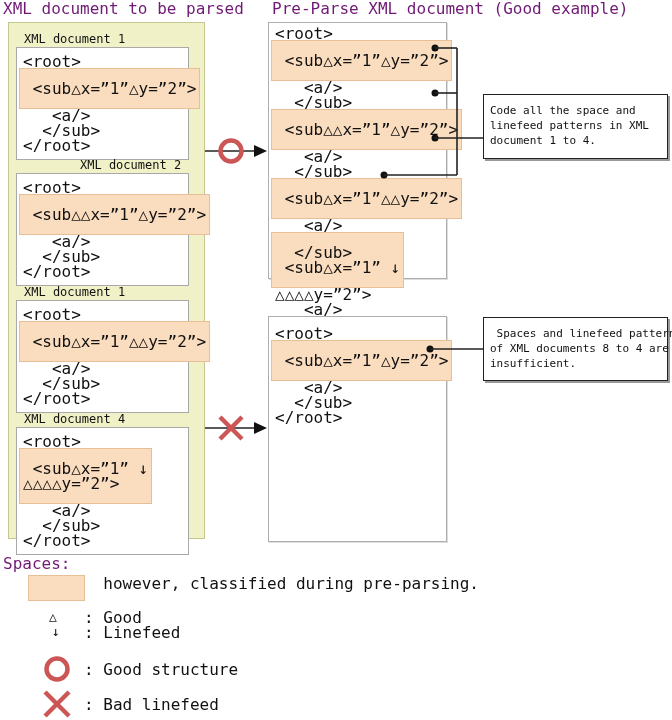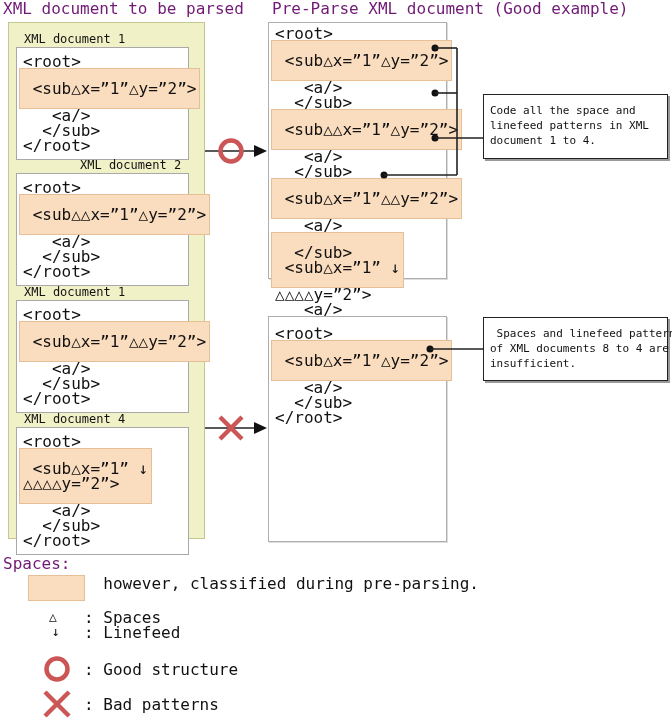--- a/index.html
+++ b/index.html
@@ -138,29 +138,29 @@
   </svg>
 
   <div class="title" style="left:3px;top:556px;">Spaces:</div>
 
   <div class="swatch" style="left:28px;top:575px;"></div>
   <div class="lgtext" style="left:84px;top:576px;">
     <div class="ln">  however, classified during pre-parsing.</div>
   </div>
 
   <div class="sym" style="left:49px;top:609px;">△</div>
-  <div class="ln abs" style="left:84px;top:610px;">: Spaces</div>
+  <div class="ln abs" style="left:84px;top:610px;">: Good</div>
 
   <div class="sym" style="left:52px;top:624px;">↓</div>
   <div class="ln abs" style="left:84px;top:625px;">: Linefeed</div>
 
   <svg class="abs" style="left:42px;top:654px;" width="30" height="30" viewBox="0 0 30 30">
     <circle cx="15" cy="15" r="10.5" class="redstroke"></circle>
   </svg>
   <div class="ln abs" style="left:84px;top:662px;">: Good structure</div>
 
   <svg class="abs" style="left:42px;top:689px;" width="30" height="30" viewBox="0 0 30 30">
     <line x1="3" y1="3" x2="27" y2="27" class="redstroke"></line>
     <line x1="3" y1="27" x2="27" y2="3" class="redstroke"></line>
   </svg>
-  <div class="ln abs" style="left:84px;top:697px;">: Bad patterns</div>
+  <div class="ln abs" style="left:84px;top:697px;">: Bad linefeed</div>
 
 </div>
 
 </body></html>

